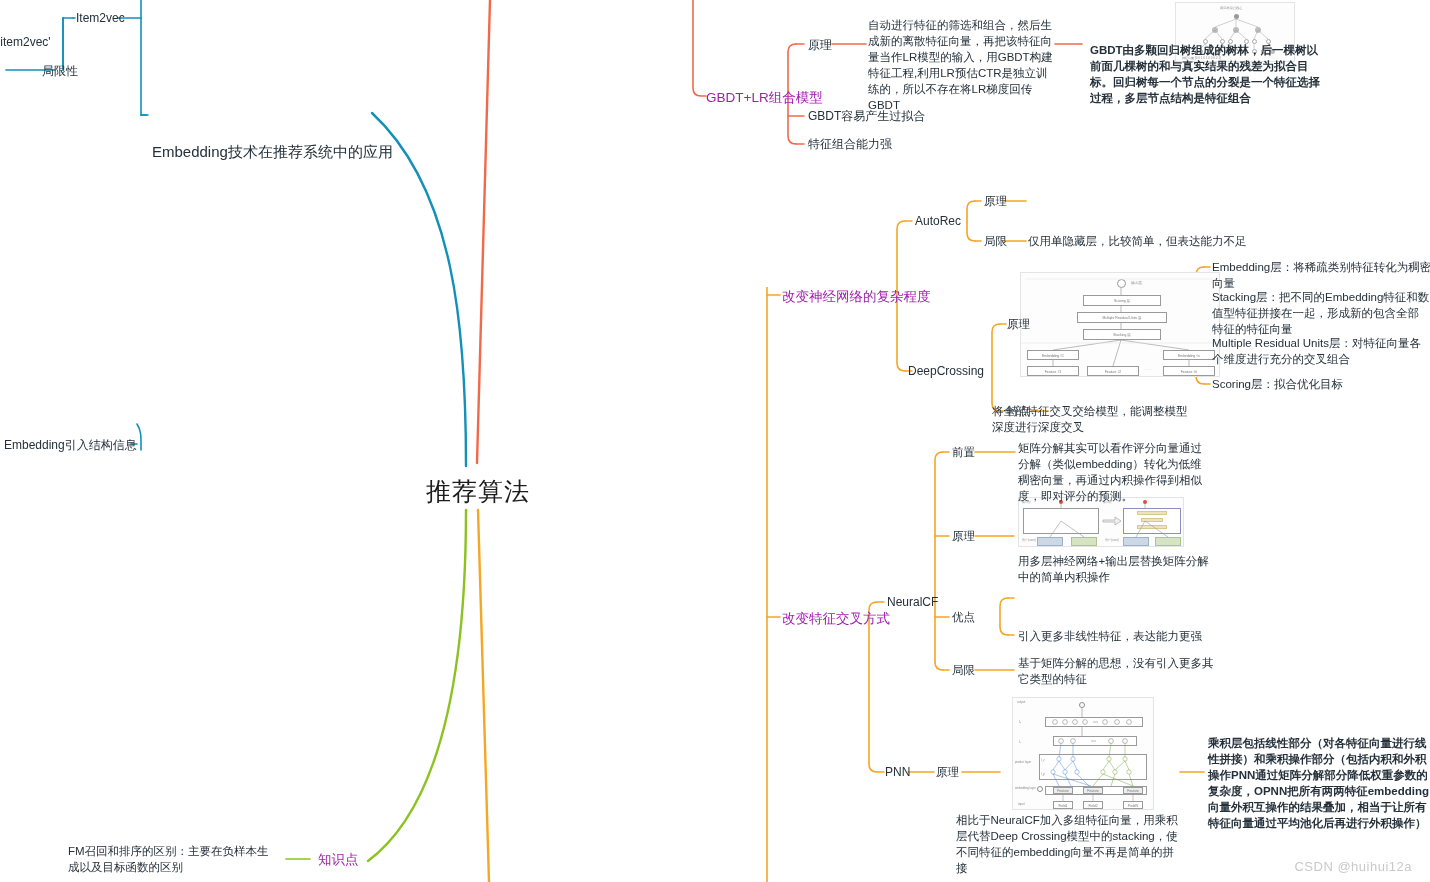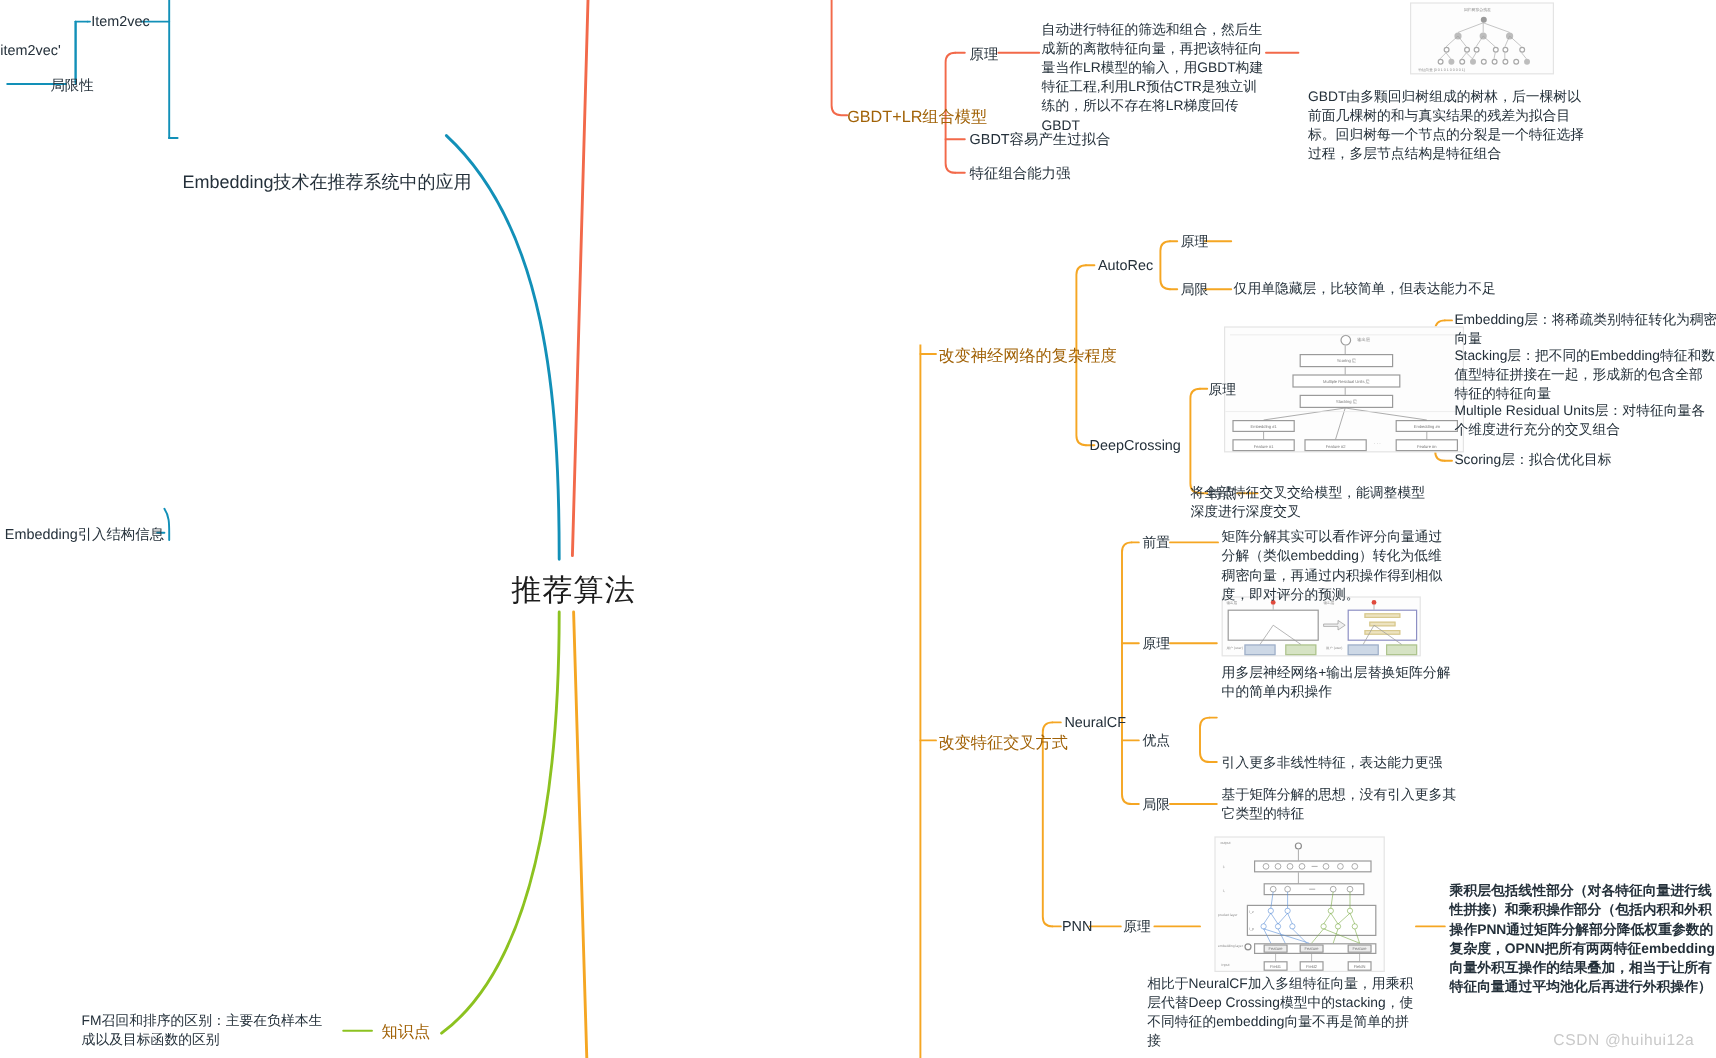--- a/index.html
+++ b/index.html
@@ -9,21 +9,21 @@
     color:#2b2b2b;
   }
   #canvas{position:absolute;left:0;top:0;width:1430px;height:882px;}
   svg.wires{position:absolute;left:0;top:0;width:1430px;height:882px;pointer-events:none;}
   .node{position:absolute;white-space:nowrap;}
 
   
   .root{
     font-size:25px;color:#1c1c1c;letter-spacing:1px;
   }
-  .lvl1{font-size:13.5px;color:#a16207;}
+  .lvl1{font-size:13.5px;color:#a21caf;}
   .lvl1-big{font-size:15px;color:#24303a;margin-top:37px;}
   .lvl2{font-size:12px;color:#24303a;}
   .lvl3{font-size:11.5px;color:#24303a;}
   .leaf{font-size:11.5px;color:#24303a;line-height:16px;white-space:normal;}
 
   .wm{
     position:absolute;right:18px;bottom:8px;
     font-size:13px;color:#c9c9c9;letter-spacing:.5px;
   }
 
@@ -272,21 +272,21 @@
   <div class="node lvl2" style="left:-2px;top:35px;">'item2vec'</div>
   <div class="node lvl2" style="left:22px;top:63px;margin-left:20px;">局限性</div>
   <div class="node lvl2" style="left:-6px;top:437px;">h Embedding引入结构信息</div>
 
   <div class="node lvl1" style="left:318px;top:851px;">知识点</div>
   <div class="node leaf" style="left:68px;top:843px;width:212px;">FM召回和排序的区别：主要在负样本生成以及目标函数的区别</div>
 
   <div class="node lvl1" style="left:706px;top:89px;">GBDT+LR组合模型</div>
   <div class="node lvl2" style="left:808px;top:37px;">原理</div>
   <div class="node leaf" style="left:868px;top:17px;width:186px;">自动进行特征的筛选和组合，然后生成新的离散特征向量，再把该特征向量当作LR模型的输入，用GBDT构建特征工程,利用LR预估CTR是独立训练的，所以不存在将LR梯度回传GBDT</div>
-  <div class="node leaf" style="left:1090px;top:73px;width:230px;">GBDT由多颗回归树组成的树林，后一棵树以前面几棵树的和与真实结果的残差为拟合目标。回归树每一个节点的分裂是一个特征选择过程，多层节点结构是特征组合</div>
+  <div class="node leaf" style="left:1090px;top:42px;width:230px;font-weight:bold;">GBDT由多颗回归树组成的树林，后一棵树以前面几棵树的和与真实结果的残差为拟合目标。回归树每一个节点的分裂是一个特征选择过程，多层节点结构是特征组合</div>
   <div class="node lvl2" style="left:808px;top:108px;">GBDT容易产生过拟合</div>
   <div class="node lvl2" style="left:808px;top:136px;">特征组合能力强</div>
 
   <div class="node lvl1" style="left:782px;top:288px;">改变神经网络的复杂程度</div>
 
   <div class="node lvl2" style="left:915px;top:214px;">AutoRec</div>
   <div class="node lvl3" style="left:984px;top:194px;">原理</div>
   <div class="node lvl3" style="left:984px;top:234px;">局限</div>
   <div class="node leaf" style="left:1028px;top:233px;width:220px;">仅用单隐藏层，比较简单，但表达能力不足</div>
 

